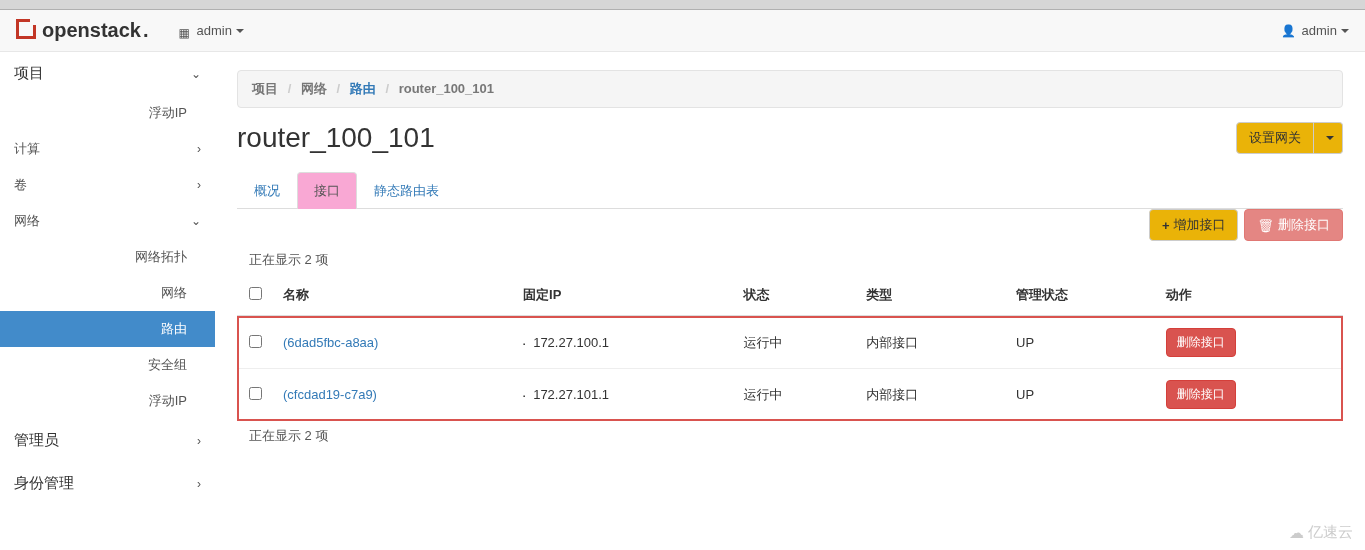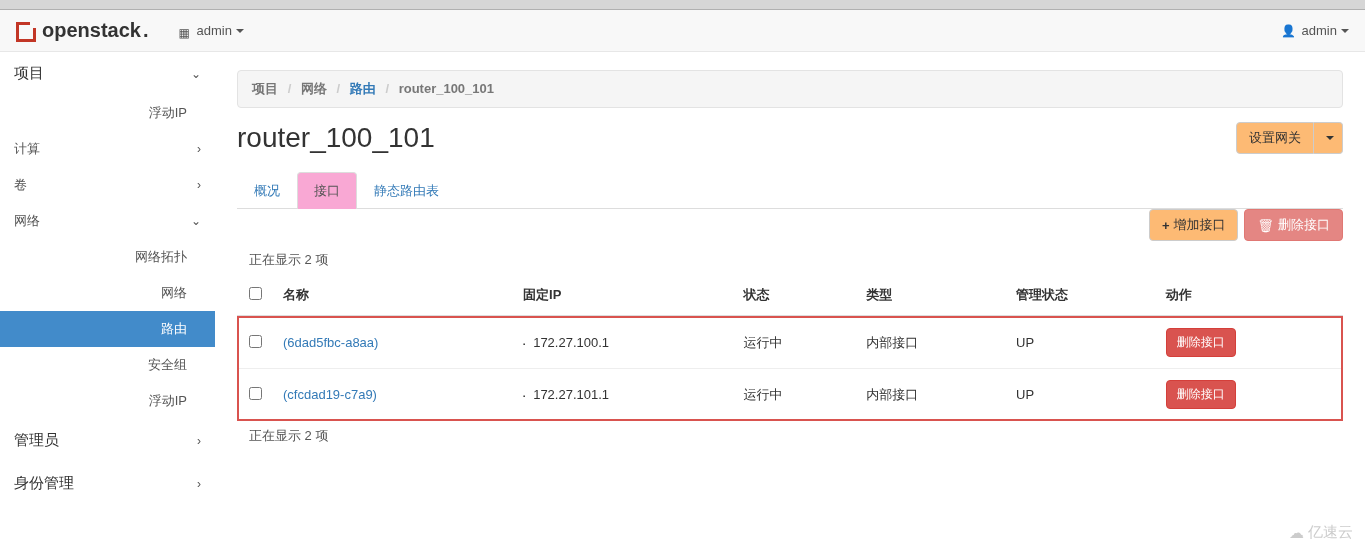--- a/index.html
+++ b/index.html
@@ -1,19 +1,19 @@
 <!DOCTYPE html>
 <html><head>
 <meta charset="utf-8">
 <style>
 * { box-sizing: border-box; margin: 0; padding: 0; }
 body { font-family: "Helvetica Neue", Helvetica, Arial, sans-serif; font-size: 13px; color: #333; background: #fff; width: 1365px; }
 .topbar-gray { height: 10px; background: #d6d6d6; border-bottom: 1px solid #b0b0b0; }
 .navbar { background: #f8f8f8; border-bottom: 1px solid #e7e7e7; height: 42px; display: flex; align-items: center; padding: 0 16px; }
-.brand { display: flex; align-items: flex-end; font-size: 20px; font-weight: 600; color: #333; }
+.brand { display: flex; align-items: flex-start; font-size: 20px; font-weight: 600; color: #333; }
 .brand-icon { width: 20px; height: 20px; border: 3px solid #c23626; margin-right: 6px; position: relative; }
 .brand-icon::before { content: ""; position: absolute; right: -3px; top: -3px; width: 6px; height: 6px; background: #f8f8f8; }
 .brand-dot { margin-left: 2px; }
 .nav-dropdown { margin-left: 30px; display: flex; align-items: center; cursor: pointer; color: #555; font-size: 13px; }
 .nav-dropdown .grid-icon { width: 12px; height: 12px; margin-right: 6px; position: relative; }
 .nav-dropdown .grid-icon::before { content: "▦"; font-size: 12px; line-height: 12px; }
 .caret { display: inline-block; width: 0; height: 0; margin-left: 4px; vertical-align: middle; border-top: 4px solid; border-right: 4px solid transparent; border-left: 4px solid transparent; }
 .nav-right { margin-left: auto; display: flex; align-items: center; cursor: pointer; color: #555; }
 .user-icon { margin-right: 5px; font-size: 12px; }
 .layout { display: flex; }
@@ -23,21 +23,21 @@
 .sb-item { padding: 9px 14px; text-align: right; color: #555; cursor: pointer; font-size: 13px; display: flex; align-items: center; justify-content: space-between; }
 .sb-item .sb-chevron { margin-left: 12px; }
 .sb-sub { padding: 9px 28px 9px 14px; text-align: right; color: #555; cursor: pointer; font-size: 13px; }
 .sb-sub.active { background: #428bca; color: #fff; }
 .content { flex: 1; padding: 18px 22px; }
 .breadcrumb { background: #f5f5f5; border: 1px solid #e3e3e3; border-radius: 4px; padding: 9px 14px; font-size: 13px; color: #777; margin-bottom: 14px; font-weight: bold; }
 .breadcrumb .sep { margin: 0 6px; color: #ccc; }
 .breadcrumb a { color: #337ab7; text-decoration: none; }
 .page-header { display: flex; align-items: center; margin-bottom: 18px; }
 .page-title { font-size: 28px; font-weight: 500; color: #333; flex: 1; }
-.btn { display: inline-flex; align-items: center; padding: 6px 12px; border: 1px solid #ccc; background: #fdba74; border-radius: 4px; font-size: 13px; cursor: pointer; color: #333; }
+.btn { display: inline-flex; align-items: center; padding: 6px 12px; border: 1px solid #ccc; background: #eab308; border-radius: 4px; font-size: 13px; cursor: pointer; color: #333; }
 .btn-group { display: inline-flex; }
 .btn-group .btn:first-child { border-top-right-radius: 0; border-bottom-right-radius: 0; }
 .btn-group .btn.caret-btn { border-top-left-radius: 0; border-bottom-left-radius: 0; border-left: 0; padding: 6px 8px; }
 .tabs { border-bottom: 1px solid #ddd; display: flex; margin-bottom: 0; }
 .tab { padding: 9px 16px; color: #337ab7; cursor: pointer; border: 1px solid transparent; border-bottom: none; margin-bottom: -1px; border-radius: 4px 4px 0 0; }
 .tab.active { color: #555; background: #f9a8d4; border-color: #ddd #ddd #fff; }
 .toolbar { display: flex; justify-content: flex-end; gap: 6px; margin-bottom: 10px; }
 .btn-danger { background: #d9534f; border-color: #d43f3a; color: #fff; }
 .btn-danger.disabled { opacity: 0.7; }
 .plus { font-weight: bold; margin-right: 4px; }

